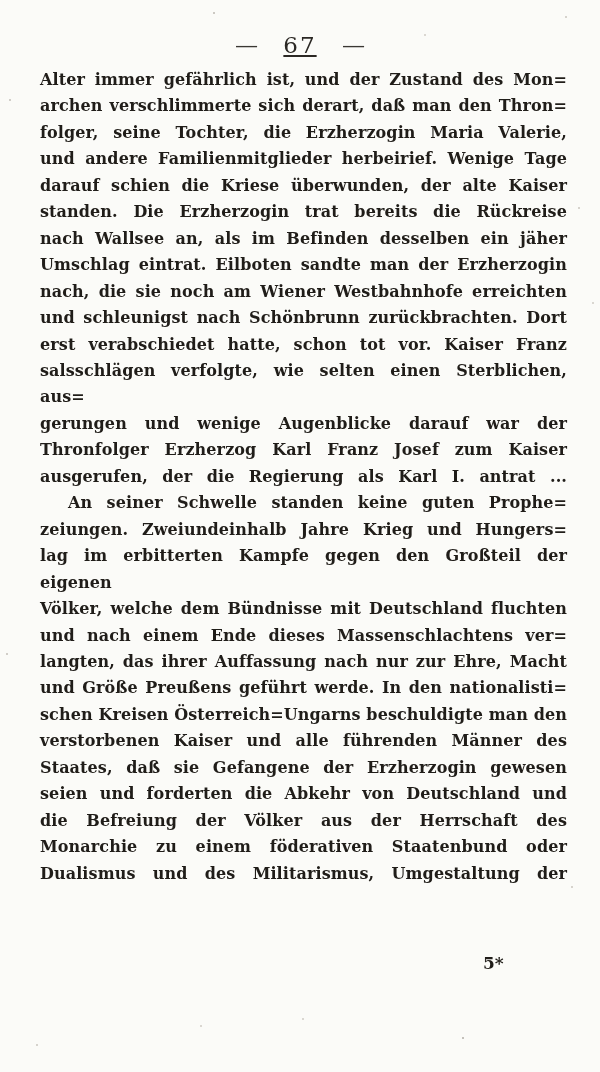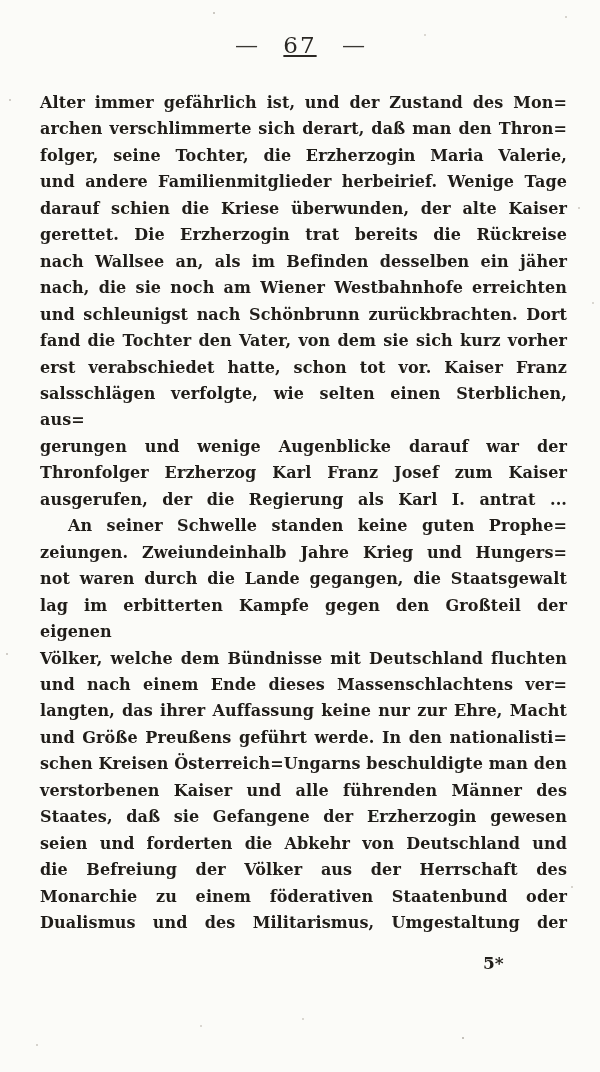--- a/index.html
+++ b/index.html
@@ -35,21 +35,21 @@
     font-size: 23px;
     letter-spacing: 2px;
     text-decoration: underline;
   }
   .dash {
     transform: scaleX(1.1);
     color: #3a3733;
   }
   .body-text {
     position: absolute;
-    top: 90px;
+    top: 67px;
     left: 40px;
     width: 527px;
     font-size: 16px;
     font-weight: bold;
     line-height: 26.45px;
     letter-spacing: 0.1px;
   }
   .line {
     text-align: justify;
     text-align-last: justify;
@@ -99,37 +99,36 @@
     <span class="page-number">67</span>
     <span class="dash">—</span>
   </header>
 
   <main class="body-text">
       <div class="line">Alter immer gefährlich ist, und der Zustand des Mon=</div>
       <div class="line">archen verschlimmerte sich derart, daß man den Thron=</div>
       <div class="line">folger, seine Tochter, die Erzherzogin Maria Valerie,</div>
       <div class="line">und andere Familienmitglieder herbeirief. Wenige Tage</div>
       <div class="line">darauf schien die Kriese überwunden, der alte Kaiser</div>
-      <div class="line">gerettet. Die Erzherzogin trat bereits die Rückreise</div>
+      <div class="line">standen. Die Erzherzogin trat bereits die Rückreise</div>
       <div class="line">nach Wallsee an, als im Befinden desselben ein jäher</div>
+      <div class="line">Umschlag eintrat. Eilboten sandte man der Erzherzogin</div>
       <div class="line">nach, die sie noch am Wiener Westbahnhofe erreichten</div>
       <div class="line">und schleunigst nach Schönbrunn zurückbrachten. Dort</div>
-      <div class="line">fand die Tochter den Vater, von dem sie sich kurz vorher</div>
       <div class="line">erst verabschiedet hatte, schon tot vor. Kaiser Franz</div>
       <div class="line">salsschlägen verfolgte, wie selten einen Sterblichen, aus=</div>
       <div class="line">gerungen und wenige Augenblicke darauf war der</div>
       <div class="line">Thronfolger Erzherzog Karl Franz Josef zum Kaiser</div>
       <div class="line">ausgerufen, der die Regierung als Karl I. antrat ...</div>
       <div class="line indent">An seiner Schwelle standen keine guten Prophe=</div>
       <div class="line">zeiungen. Zweiundeinhalb Jahre Krieg und Hungers=</div>
-      <div class="line">not waren durch die Lande gegangen, die Staatsgewalt</div>
       <div class="line">lag im erbitterten Kampfe gegen den Großteil der eigenen</div>
       <div class="line">Völker, welche dem Bündnisse mit Deutschland fluchten</div>
       <div class="line">und nach einem Ende dieses Massenschlachtens ver=</div>
-      <div class="line">langten, das ihrer Auffassung keine nur zur Ehre, Macht</div>
+      <div class="line">langten, das ihrer Auffassung nach nur zur Ehre, Macht</div>
       <div class="line">und Größe Preußens geführt werde. In den nationalisti=</div>
       <div class="line">schen Kreisen Österreich=Ungarns beschuldigte man den</div>
       <div class="line">verstorbenen Kaiser und alle führenden Männer des</div>
       <div class="line">Staates, daß sie Gefangene der Erzherzogin gewesen</div>
       <div class="line">seien und forderten die Abkehr von Deutschland und</div>
       <div class="line">die Befreiung der Völker aus der Herrschaft des</div>
       <div class="line">Monarchie zu einem föderativen Staatenbund oder</div>
       <div class="line">Dualismus und des Militarismus, Umgestaltung der</div>
     </main>
 

